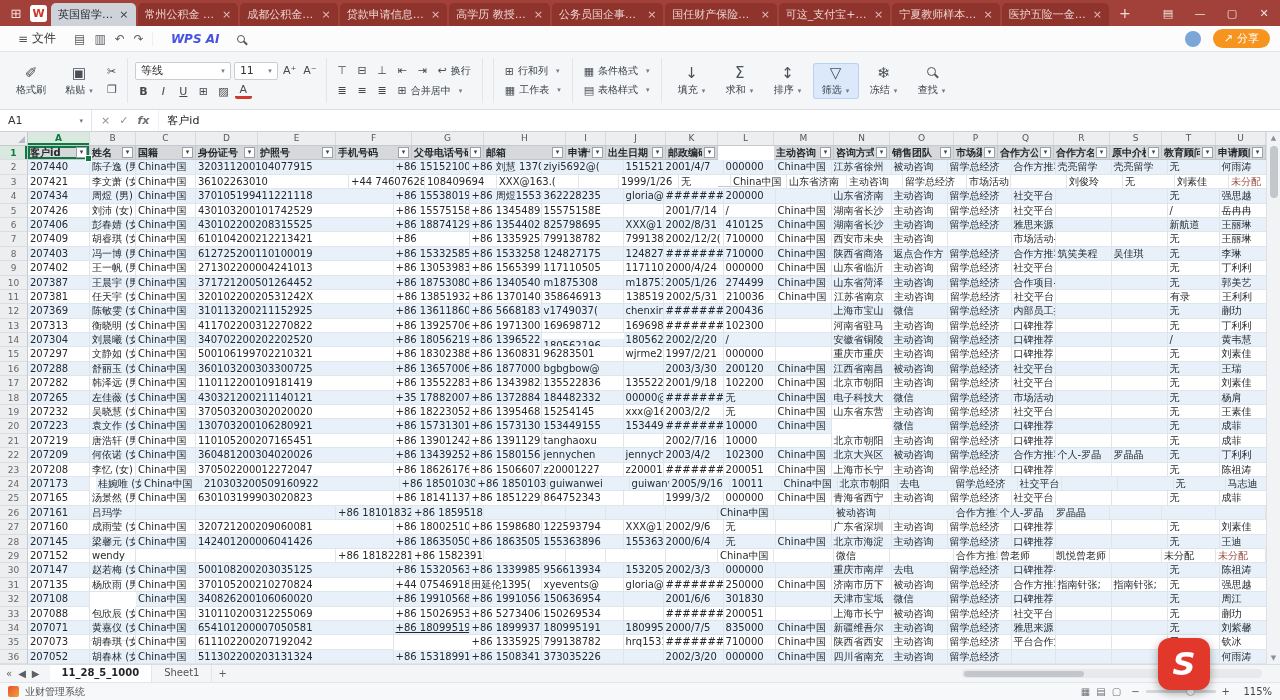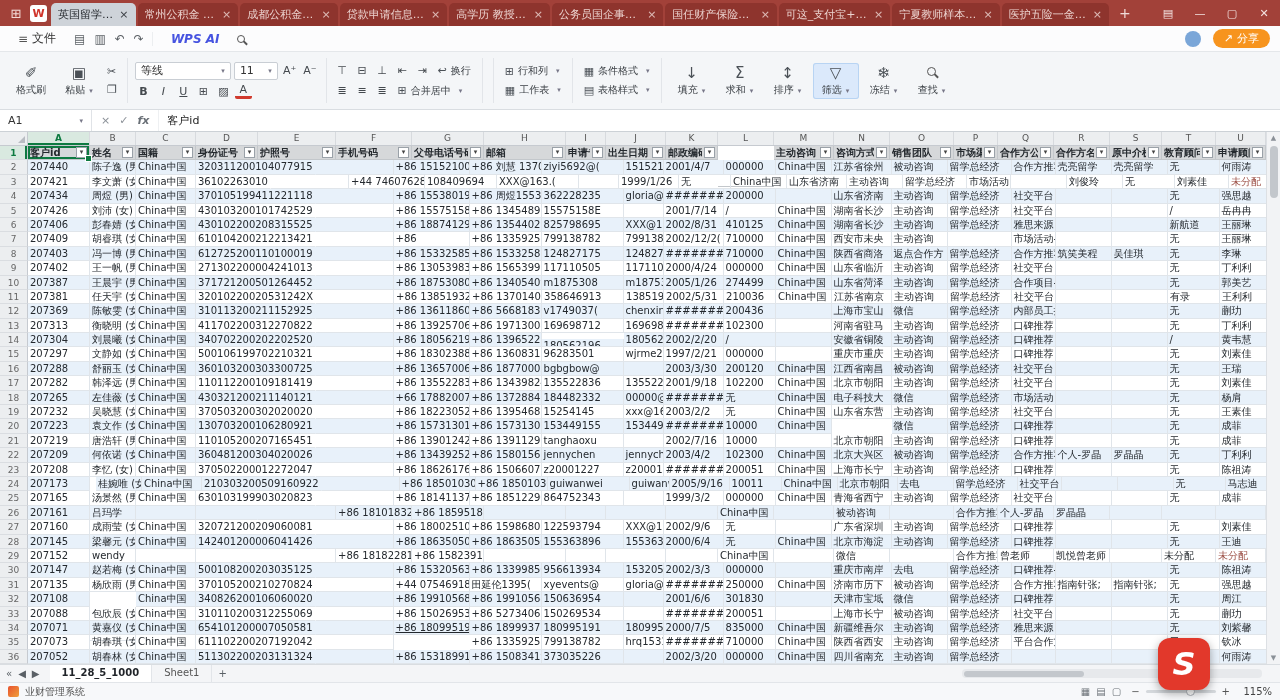--- a/index.html
+++ b/index.html
@@ -797,21 +797,21 @@
           <div class="c" style="flex: 0 0 52px;">无</div>
           <div class="c" style="flex: 0 0 54px;">刘素佳</div>
         </div>
         <div class="r band">
           <div class="rn">18</div>
           <div class="c" style="flex: 0 0 62px;">207265</div>
           <div class="c" style="flex: 0 0 46px;">左佳薇 (女</div>
           <div class="c" style="flex: 0 0 60px;">China中国</div>
           <div class="c ovf" style="flex: 0 0 62px;">430321200211140121</div>
           <div class="c" style="flex: 0 0 78px;"></div>
-          <div class="c" style="flex: 0 0 76px;">+66 17882007</div>
+          <div class="c" style="flex: 0 0 76px;">+35 17882007</div>
           <div class="c" style="flex: 0 0 72px;">+86 1372884680</div>
           <div class="c" style="flex: 0 0 82px;">184482332</div>
           <div class="c" style="flex: 0 0 40px;">00000@qq(</div>
           <div class="c" style="flex: 0 0 60px;">########</div>
           <div class="c" style="flex: 0 0 52px;">无</div>
           <div class="c" style="flex: 0 0 56px;">China中国</div>
           <div class="c" style="flex: 0 0 60px;">电子科技大</div>
           <div class="c" style="flex: 0 0 56px;">微信</div>
           <div class="c" style="flex: 0 0 64px;">留学总经济</div>
           <div class="c" style="flex: 0 0 44px;">市场活动</div>

